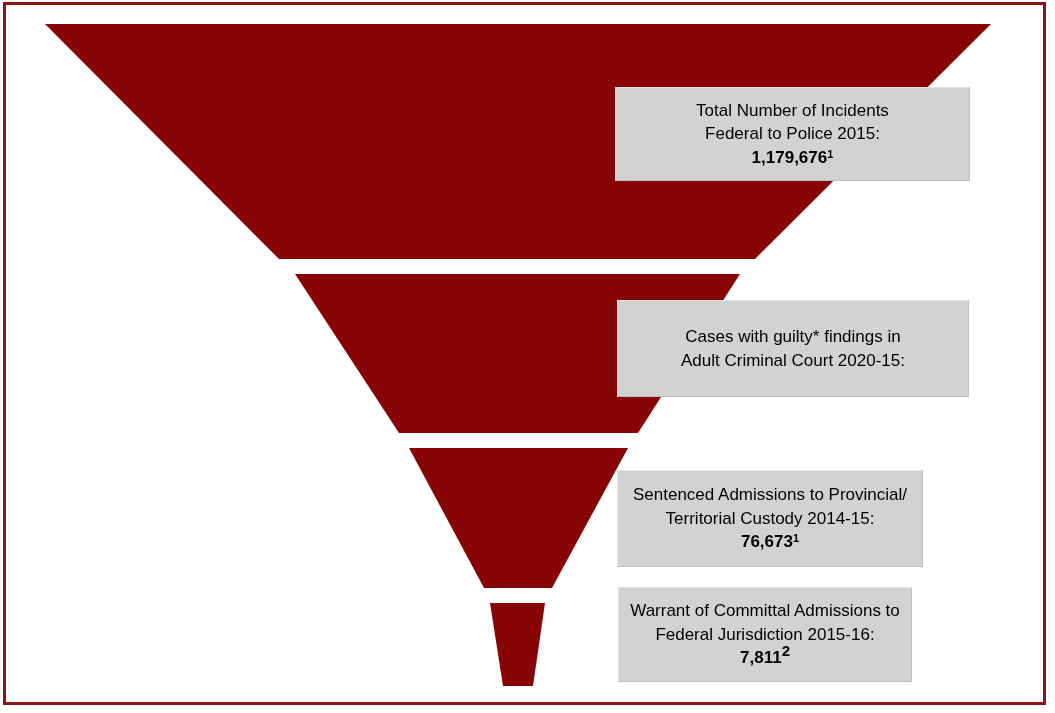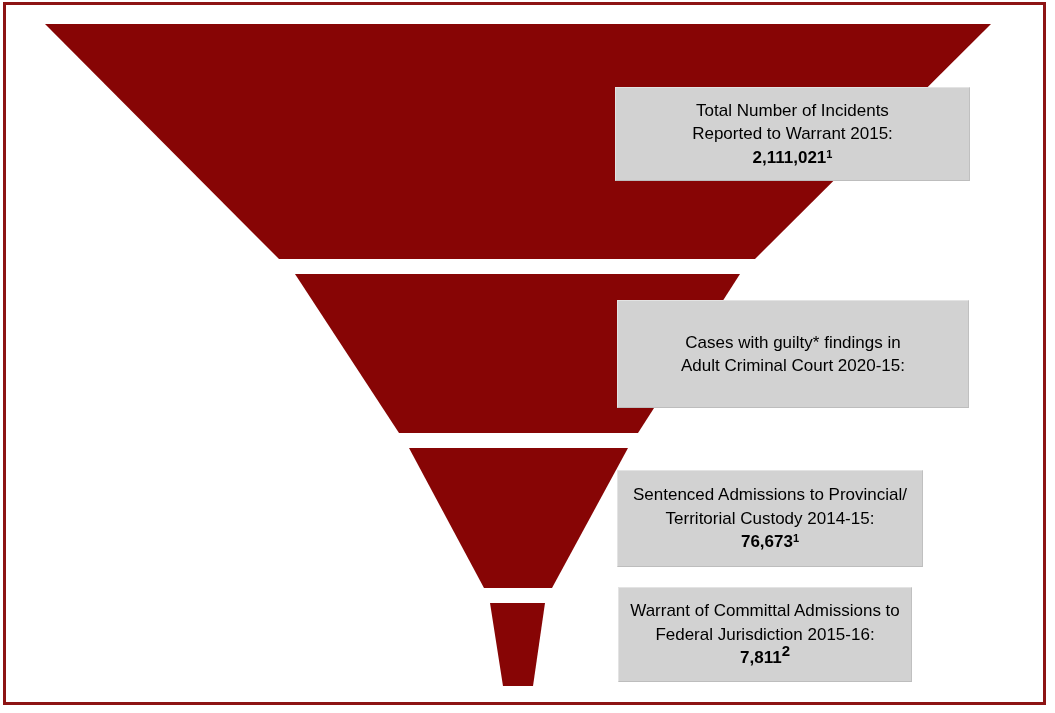--- a/index.html
+++ b/index.html
@@ -60,40 +60,40 @@
     font-size: 11px;
     line-height: 0;
     vertical-align: 5px;
   }
   sup.fn-large {
     font-size: 15px;
     font-weight: bold;
     vertical-align: 7px;
   }
   #box1 { left: 615px; top: 87px;  width: 355px; height: 94px; }
-  #box2 { left: 617px; top: 300px; width: 352px; height: 108px; }
+  #box2 { left: 617px; top: 300px; width: 352px; height: 97px; }
   #box3 { left: 617px; top: 470px; width: 306px; height: 97px; }
   #box4 { left: 618px; top: 587px; width: 294px; height: 95px; }
 </style>
 </head>
 <body>
 
 <div id="canvas">
 
   <svg id="funnel-svg" viewBox="0 0 1055 713" xmlns="http://www.w3.org/2000/svg" aria-hidden="true">
     <polygon class="seg" points="45,24 991,24 755,259 279,259"></polygon>
     <polygon class="seg" points="295,274 740,274 638,433 399,433"></polygon>
     <polygon class="seg" points="409,448 628,448 552,588 484,588"></polygon>
     <polygon class="seg" points="490,603 545,603 533,686 503,686"></polygon>
   </svg>
 
   <div id="box1" class="label-box">
     <div>Total Number of Incidents</div>
-    <div>Reported to Warrant 2015:</div>
-    <div class="num"><span>2,111,021</span><sup class="fn">1</sup></div>
+    <div>Federal to Police 2015:</div>
+    <div class="num"><span>1,179,676</span><sup class="fn">1</sup></div>
   </div>
 
   <div id="box2" class="label-box">
     <div>Cases with guilty* findings in</div>
     <div>Adult Criminal Court 2020-15:</div>
   </div>
 
   <div id="box3" class="label-box">
     <div>Sentenced Admissions to Provincial/</div>
     <div>Territorial Custody 2014-15:</div>

